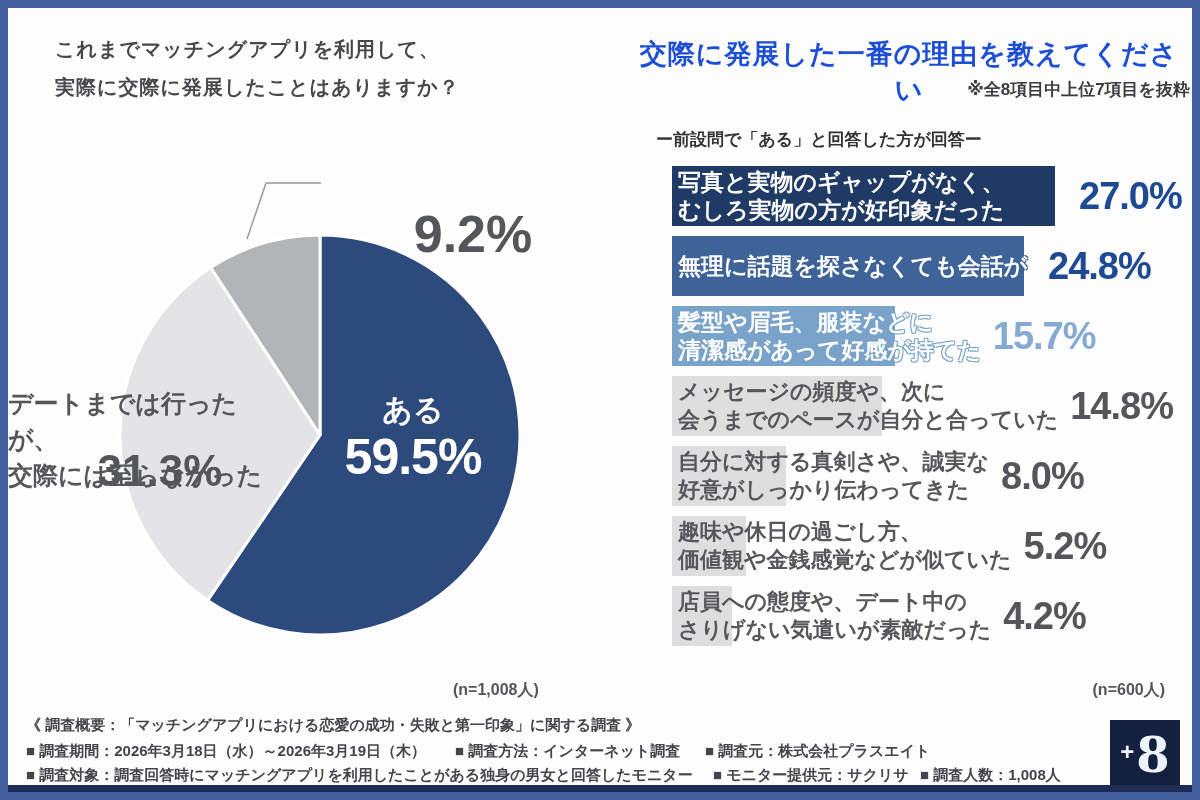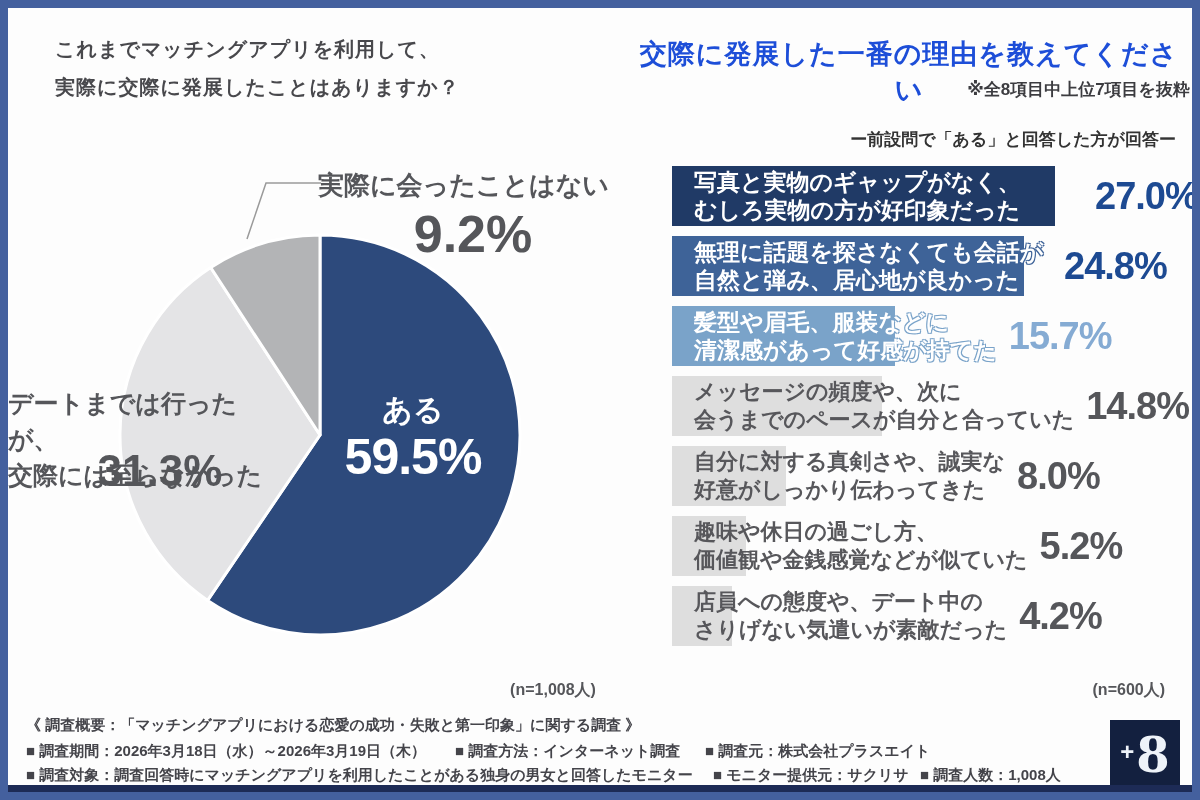--- a/index.html
+++ b/index.html
@@ -6,35 +6,35 @@
   body{font-family:"Liberation Sans","DejaVu Sans",sans-serif;}
   .frame{
     position:relative;width:1200px;height:800px;box-sizing:border-box;
     border:8px solid #44609e;background:#fdfdfd;overflow:hidden;
     font-weight:700;color:#48484c;
   }
   .abs{position:absolute;}
   .q-title-left{left:47px;top:22px;font-size:20px;line-height:38px;letter-spacing:1px;color:#48484c;}
   .q-title-right{left:620px;top:28px;width:562px;text-align:center;font-size:27px;letter-spacing:1px;color:#1d4ed8;}
   .note-top7{left:620px;top:70px;width:562px;text-align:right;font-size:17px;color:#3c3c40;}
-  .filter-note{left:648px;top:120px;width:520px;text-align:right;font-size:17px;color:#333;}
+  .filter-note{left:648px;top:120px;width:520px;text-align:left;font-size:17px;color:#333;}
   #pie-svg{left:108px;top:223px;}
   #leader-svg{left:236px;top:172px;}
   .callout-label{left:310px;top:160px;font-size:26px;color:#55565a;white-space:nowrap;}
   .callout-value{left:380px;top:196px;width:170px;text-align:center;font-size:52px;color:#55565a;}
   .side-label{left:0px;top:377px;width:276px;font-size:25px;line-height:36px;color:#55565a;}
   .side-value{left:47px;top:438px;width:210px;text-align:center;font-size:44px;color:#55565a;}
   .center-label{left:310px;top:382px;width:190px;text-align:center;font-size:30px;color:#fff;}
   .center-value{left:295px;top:420px;width:220px;text-align:center;font-size:50px;color:#fff;letter-spacing:-1px;}
-  .n-left{left:445px;top:672px;width:200px;text-align:center;font-size:16px;color:#55565a;}
+  .n-left{left:445px;top:672px;width:200px;text-align:left;font-size:16px;color:#55565a;}
   .n-right{left:957px;top:672px;width:200px;text-align:right;font-size:16px;color:#55565a;}
   #bar-rows{left:664px;top:158px;width:524px;height:492px;}
   .bar-row{position:absolute;left:0;width:524px;height:60px;display:flex;align-items:center;}
   .bar-fill{position:absolute;left:0;top:0;height:60px;}
-  .bar-label{position:relative;z-index:1;padding-left:22px;font-size:22px;line-height:28px;white-space:nowrap;}
+  .bar-label{position:relative;z-index:1;padding-left:6px;font-size:22px;line-height:28px;white-space:nowrap;}
   .bar-pct{position:relative;z-index:1;margin-left:12px;font-size:38px;letter-spacing:-1px;white-space:nowrap;}
   .footer{font-size:15px;color:#44444a;white-space:nowrap;}
   .f-r1{left:18px;top:708px;}
   .f-period{left:18px;top:734px;}
   .f-method{left:447px;top:734px;}
   .f-source{left:697px;top:734px;}
   .f-target{left:18px;top:758px;}
   .f-monitor{left:705px;top:758px;}
   .f-count{left:912px;top:758px;}
   .logo{left:1102px;top:712px;width:70px;height:70px;background:#13203f;color:#eef3f9;
@@ -60,21 +60,20 @@
   <svg id="pie-svg" class="abs" width="408" height="408" viewBox="0 0 408 408">
       <path d="M204,204 L204.00,4.00 A200,200 0 1 1 91.58,369.42 Z" fill="#2d4a7c" stroke="#ffffff" stroke-width="3" stroke-linejoin="round"></path>
       <path d="M204,204 L91.58,369.42 A200,200 0 0 1 94.72,36.49 Z" fill="#e4e4e6" stroke="#ffffff" stroke-width="3" stroke-linejoin="round"></path>
       <path d="M204,204 L94.72,36.49 A200,200 0 0 1 204.00,4.00 Z" fill="#b3b4b6" stroke="#ffffff" stroke-width="3" stroke-linejoin="round"></path>
     </svg>
 
   <svg id="leader-svg" class="abs" width="80" height="62" viewBox="0 0 80 62">
     <polyline points="77,3 22,3 3,59" fill="none" stroke="#9a9a9a" stroke-width="1.5"></polyline>
   </svg>
 
-  <div class="abs callout-label">実際に会ったことはない</div>
   <div class="abs callout-value">9.2%</div>
 
   <div class="abs side-label">
     <div>デートまでは行ったが、</div>
     <div>交際には至らなかった</div>
   </div>
   <div class="abs side-value">31.3%</div>
 
   <div class="abs center-label">ある</div>
   <div class="abs center-value">59.5%</div>
@@ -87,21 +86,20 @@
         <div class="bar-label" style="color: rgb(255, 255, 255); min-width: 389px; font-size: 23px;">
           <div>写真と実物のギャップがなく、</div>
           <div>むしろ実物の方が好印象だった</div>
         </div>
         <div class="bar-pct" style="color: rgb(29, 74, 146);">27.0%</div>
       </div>
       <div class="bar-row" style="top: 70px;">
         <div class="bar-fill" style="width: 352px; background: rgb(62, 99, 152);"></div>
         <div class="bar-label" style="color: rgb(255, 255, 255); min-width: 358px; text-shadow: rgb(62, 99, 152) -1px -1px 0px, rgb(62, 99, 152) 1px -1px 0px, rgb(62, 99, 152) -1px 1px 0px, rgb(62, 99, 152) 1px 1px 0px; font-size: 23px;">
           <div>無理に話題を探さなくても会話が</div>
-          <div>自然と弾み、居心地が良かった</div>
         </div>
         <div class="bar-pct" style="color: rgb(29, 74, 146);">24.8%</div>
       </div>
       <div class="bar-row" style="top: 140px;">
         <div class="bar-fill" style="width: 223px; background: rgb(122, 163, 201);"></div>
         <div class="bar-label" style="color: rgb(255, 255, 255); min-width: 229px; text-shadow: rgb(122, 163, 201) -1px -1px 0px, rgb(122, 163, 201) 1px -1px 0px, rgb(122, 163, 201) -1px 1px 0px, rgb(122, 163, 201) 1px 1px 0px; font-size: 23px;">
           <div>髪型や眉毛、服装などに</div>
           <div>清潔感があって好感が持てた</div>
         </div>
         <div class="bar-pct" style="color: rgb(133, 171, 211);">15.7%</div>

